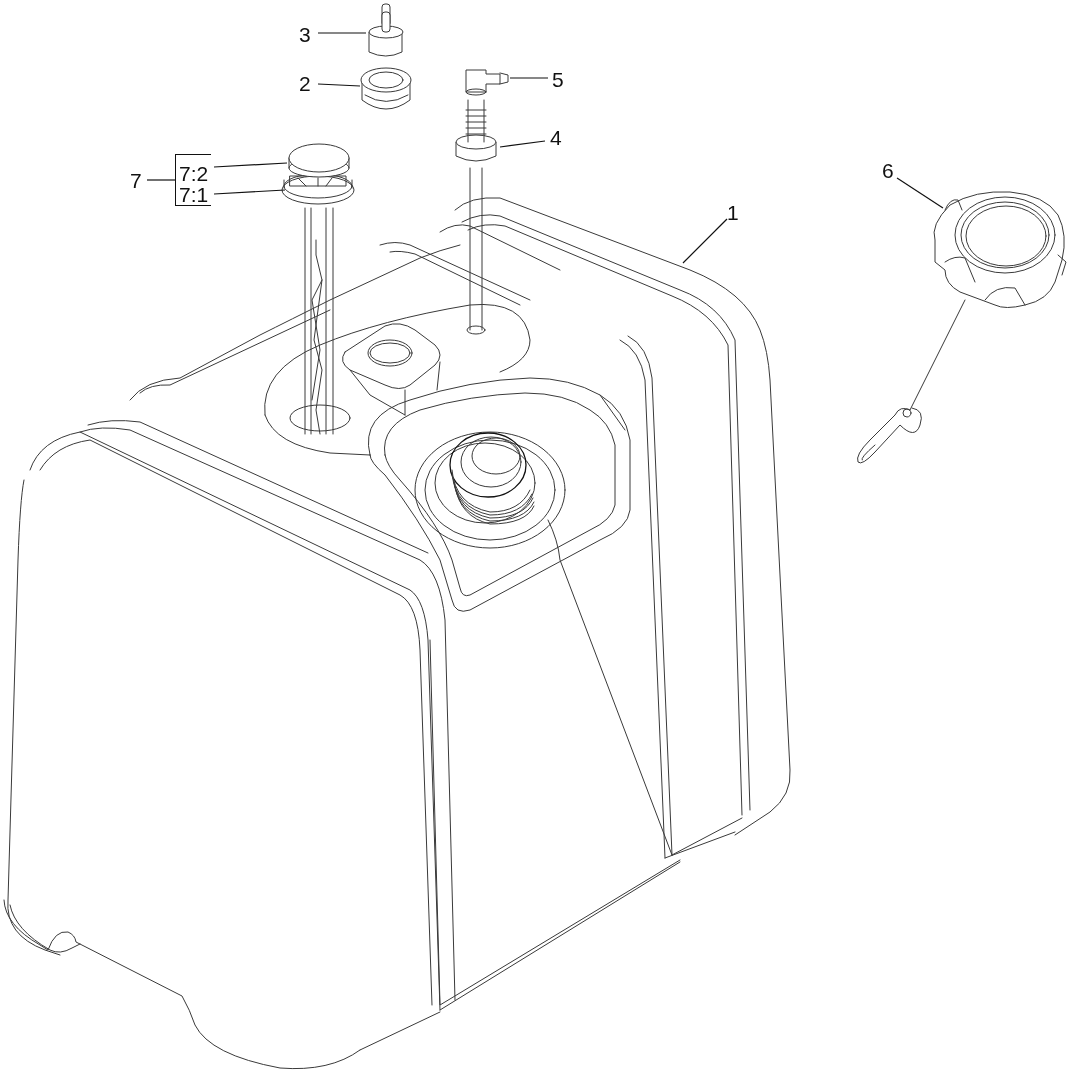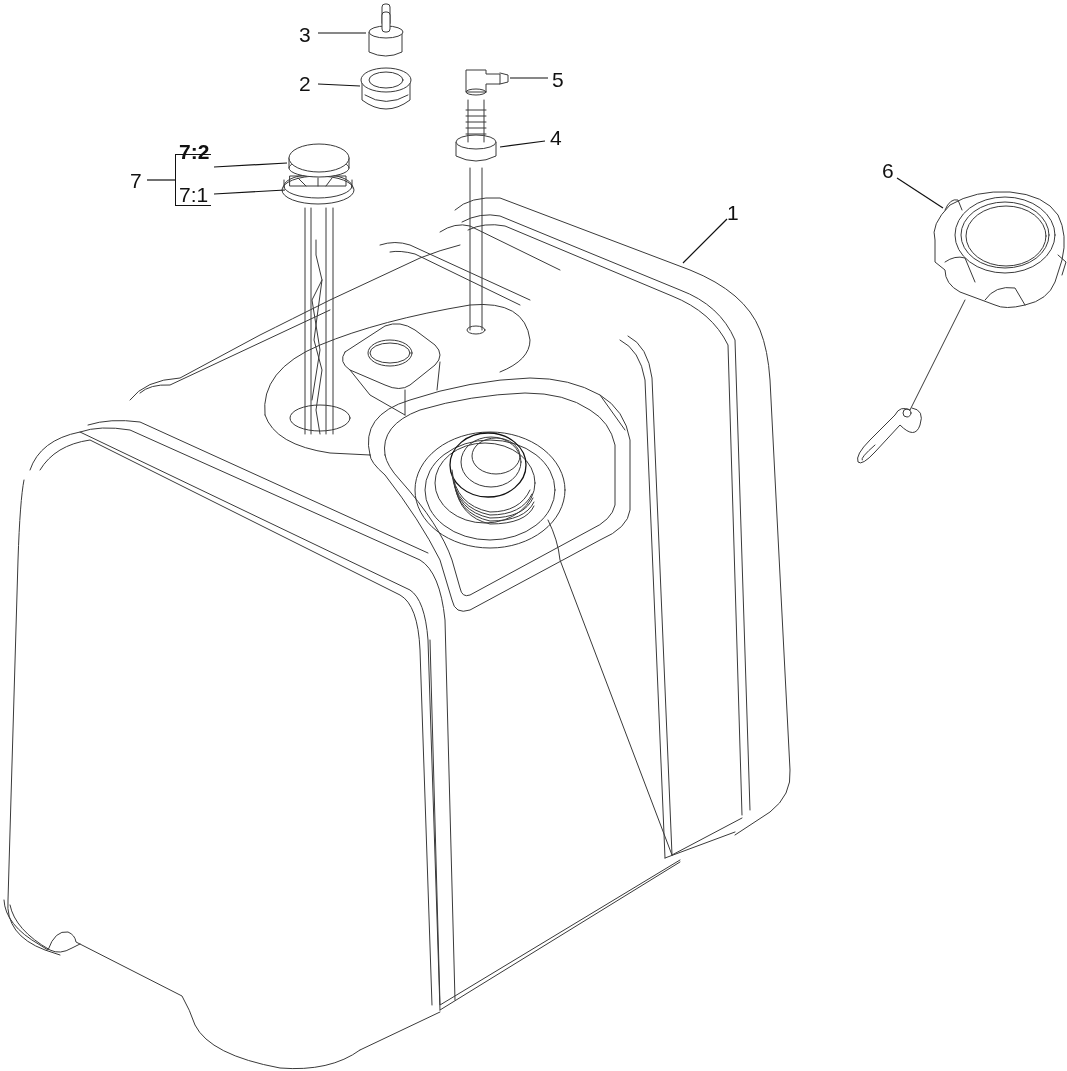--- a/index.html
+++ b/index.html
@@ -180,14 +180,14 @@
 
 <span class="callout" style="left:299px; top:24px;">3</span>
 <span class="callout" style="left:299px; top:73px;">2</span>
 <span class="callout" style="left:552px; top:69px;">5</span>
 <span class="callout" style="left:550px; top:127px;">4</span>
 <span class="callout" style="left:882px; top:160px;">6</span>
 <span class="callout" style="left:727px; top:202px;">1</span>
 <span class="callout" style="left:130px; top:170px;">7</span>
 
 <div class="bracket-box" style="left:175px; top:154px; width:36px; height:52px;"></div>
-<span class="callout" style="left:179px; top:141px;font-weight:bold;">7:2</span>
+<span class="callout" style="left:179px; top:163px;">7:2</span>
 <span class="callout" style="left:179px; top:184px;">7:1</span>
 
 </body></html>

